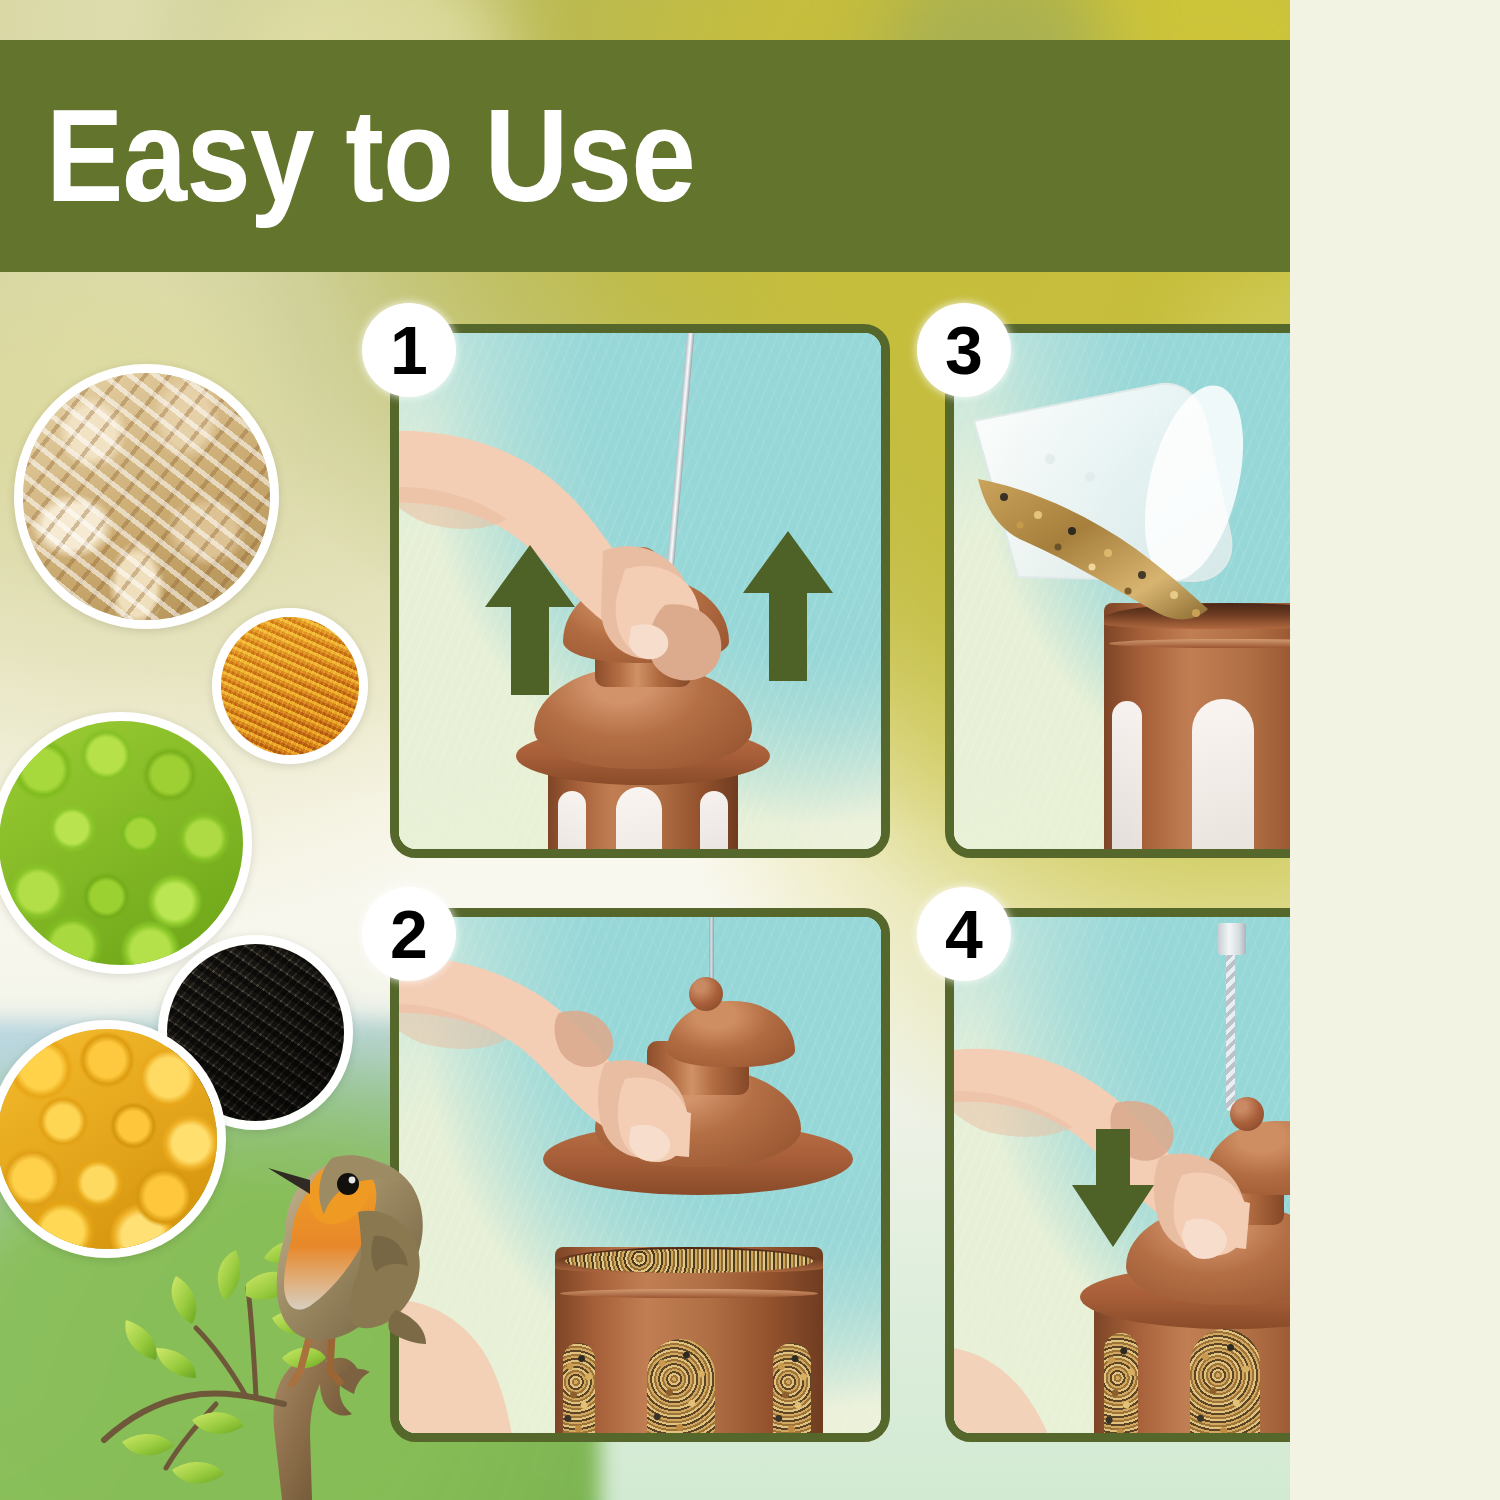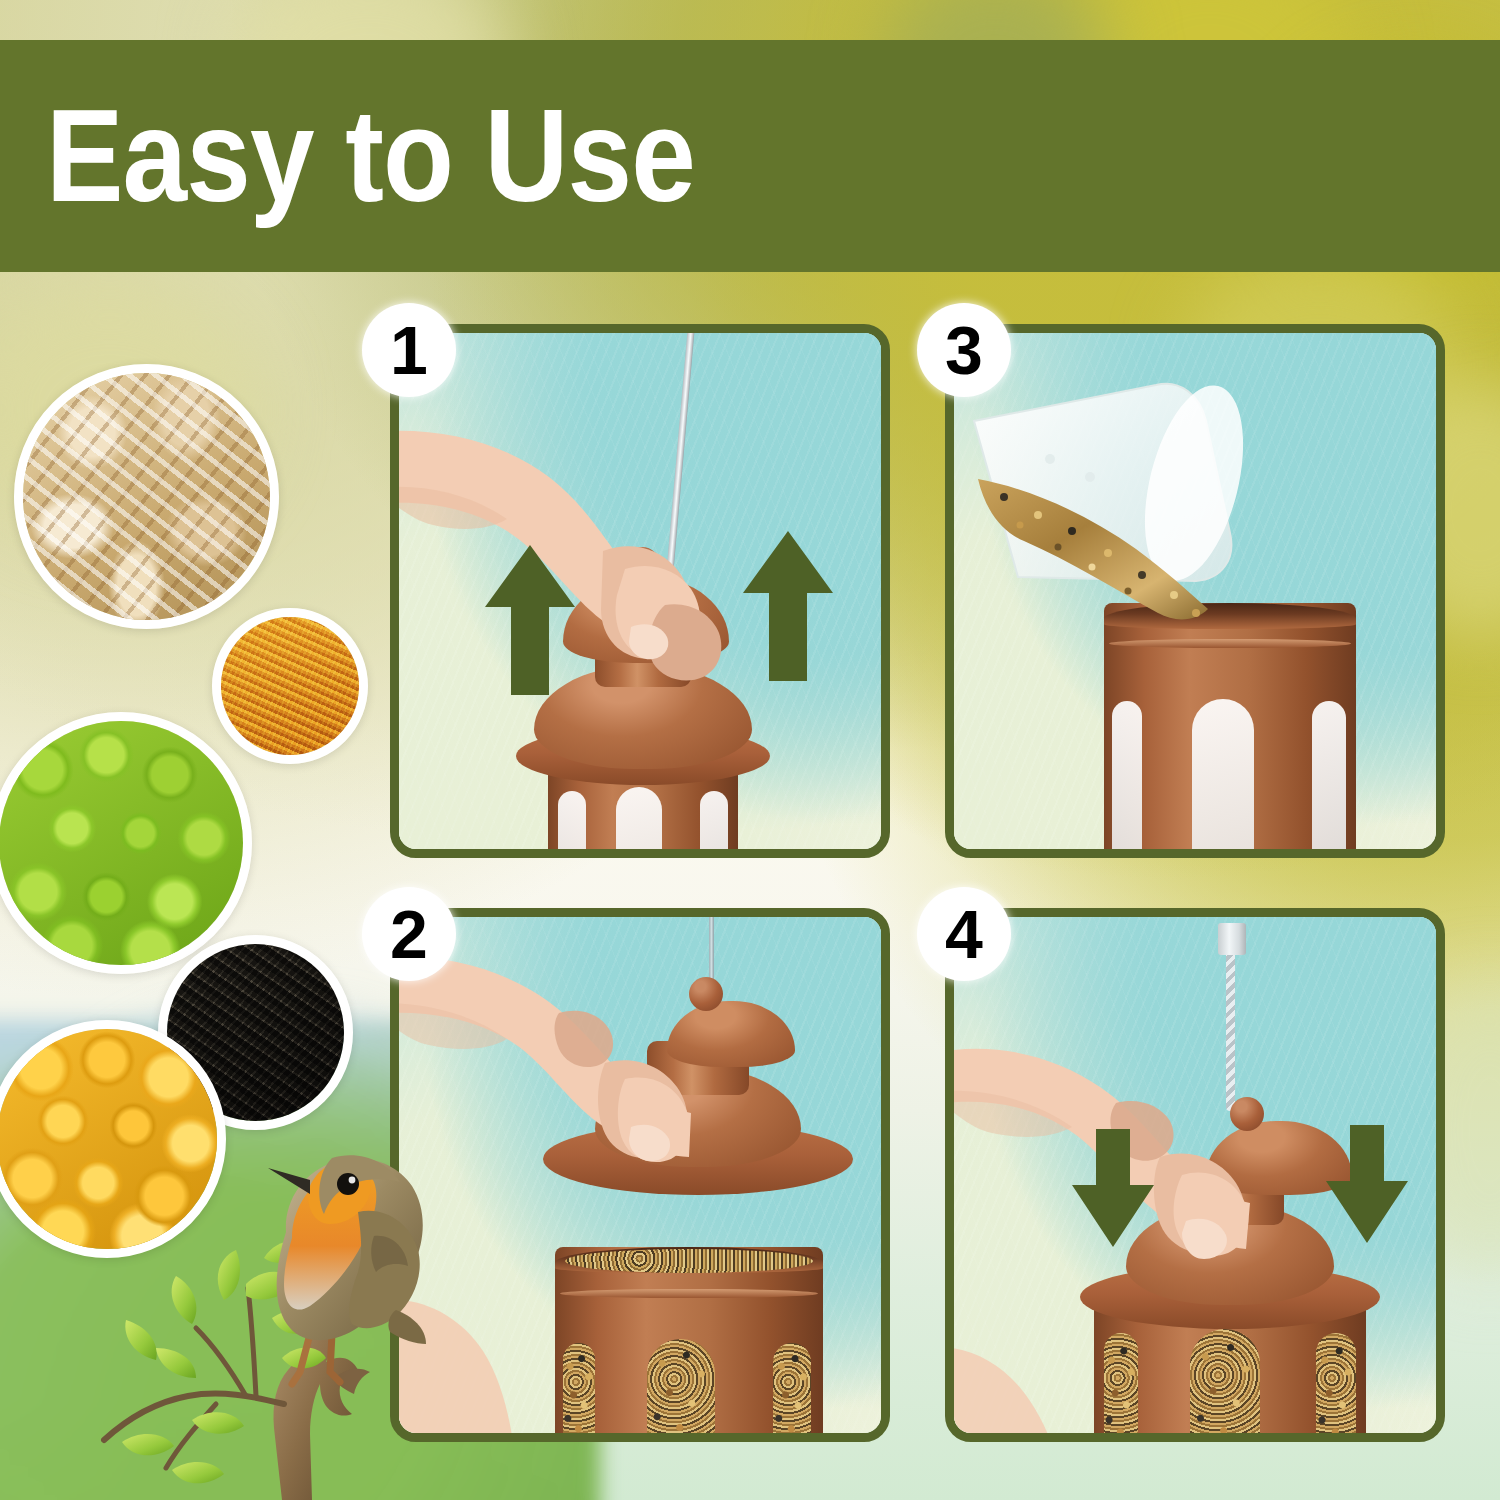--- a/index.html
+++ b/index.html
@@ -5,21 +5,21 @@
 <style>
   * { margin:0; padding:0; box-sizing:border-box; }
   html,body { width:1500px; height:1500px; overflow:hidden; }
   body {
     font-family:"Liberation Sans", sans-serif;
     background:#f2f3e2;
     position:relative;
   }
 
   
-  .stage { position:absolute; inset:0; width:1500px; height:1500px; overflow:hidden; }
+  .stage { position:absolute; inset:0; width:1290px; height:1500px; overflow:hidden; }
 
   .bg-base {
     position:absolute; inset:0;
     background:
       radial-gradient(circle at 78% 8%, rgba(198,190,60,.95) 0 14%, rgba(198,190,60,0) 42%),
       radial-gradient(circle at 92% 22%, rgba(186,180,48,.9) 0 12%, rgba(186,180,48,0) 38%),
       radial-gradient(circle at 60% 5%, rgba(168,176,92,.85) 0 13%, rgba(168,176,92,0) 40%),
       radial-gradient(circle at 30% 3%, rgba(222,221,176,.9) 0 16%, rgba(222,221,176,0) 44%),
       radial-gradient(circle at 8% 6%, rgba(205,203,136,.8) 0 18%, rgba(205,203,136,0) 46%),
       radial-gradient(circle at 97% 40%, rgba(205,200,70,.75) 0 14%, rgba(205,200,70,0) 40%),

